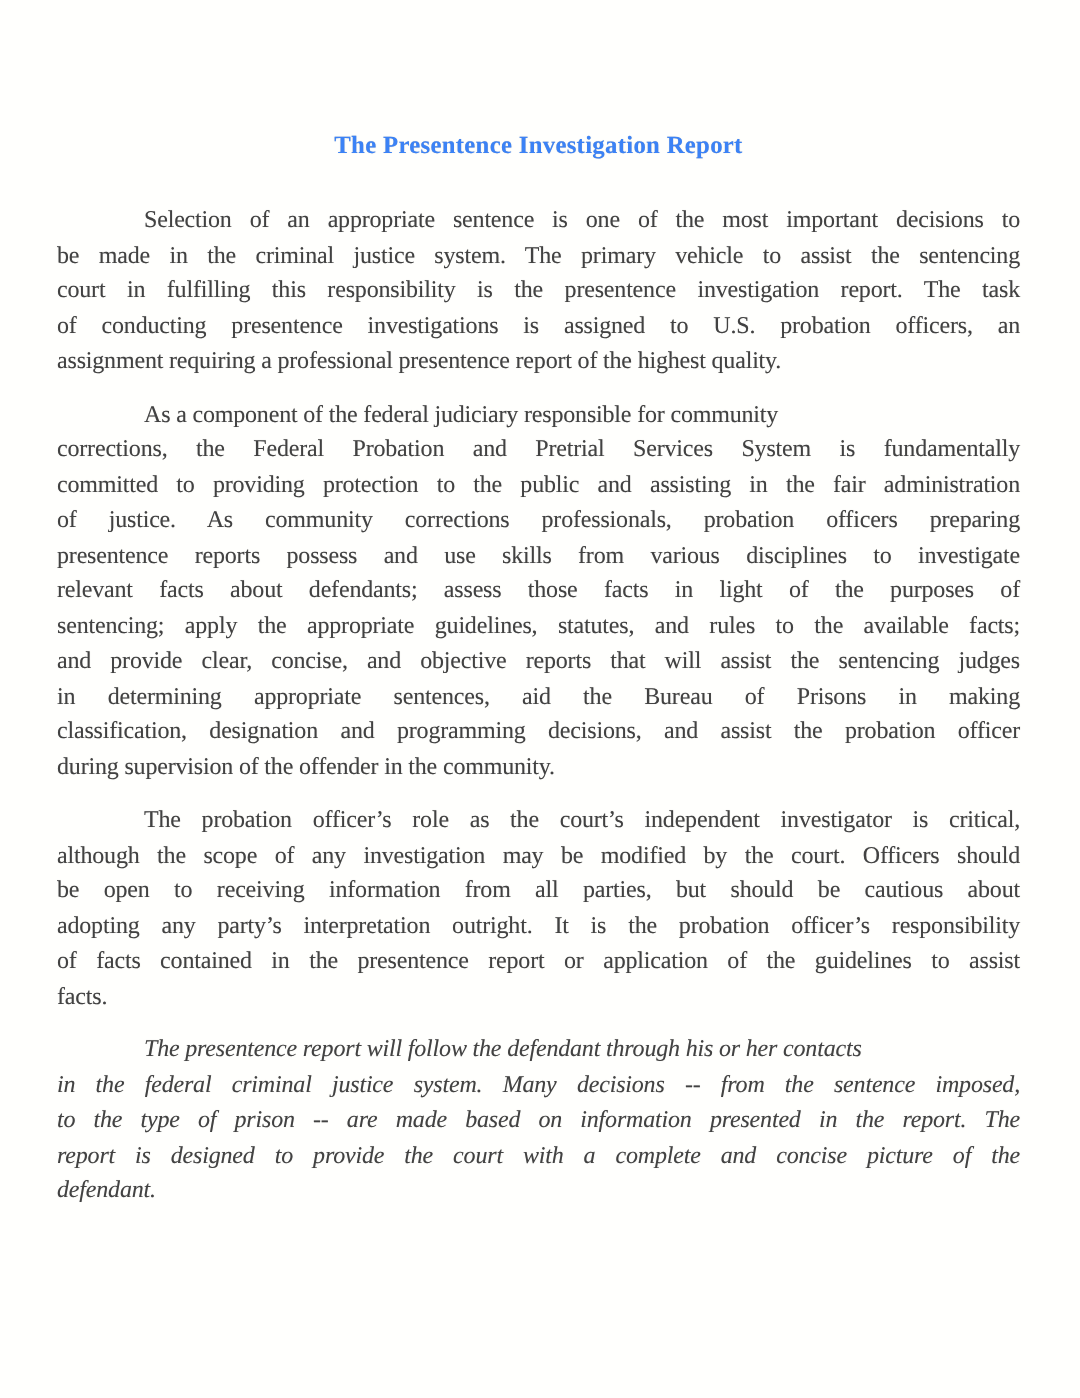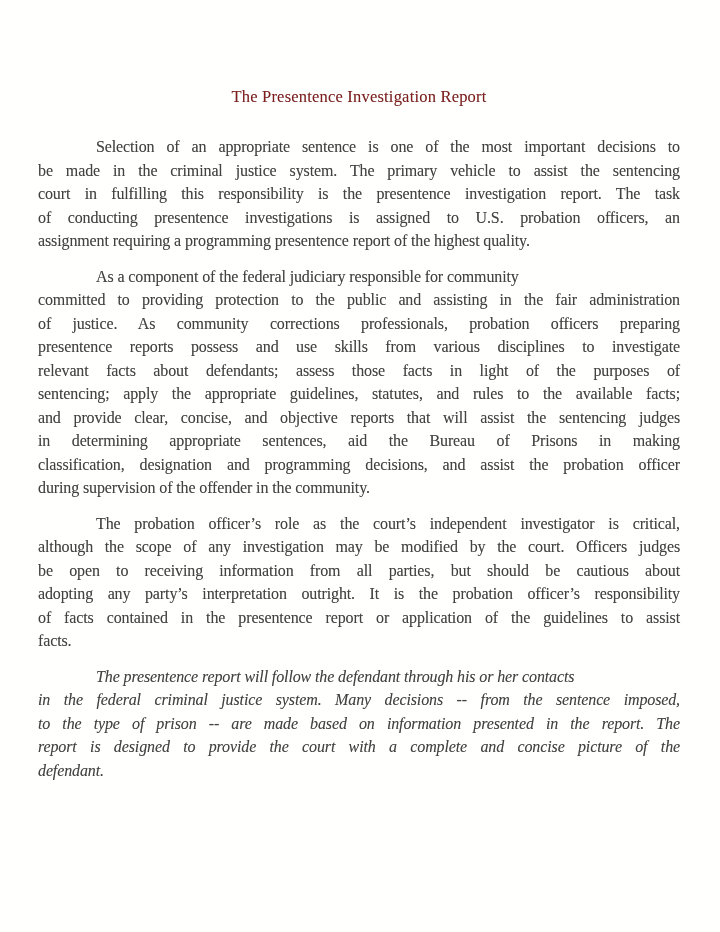--- a/index.html
+++ b/index.html
@@ -17,25 +17,25 @@
     width: 720px;
     height: 932px;
     padding: 86px 40px 0 38px;
     background: #fffffd;
     font-family: "Liberation Serif", "DejaVu Serif", serif;
     color: #424242;
   }
   .doc-title {
     margin: 0 0 27px 0;
     font-size: 16.5px;
-    font-weight: normal;
+    font-weight: bold;
     line-height: 22px;
     text-align: center;
     letter-spacing: 0.2px;
-    color: #7f1d1d;
+    color: #3b82f6;
     text-shadow: 0 0 0.5px rgba(59,59,59,0.35);
   }
   .para {
     margin: 0 0 12px 0;
   }
   .para:last-child {
     margin-bottom: 0;
     font-style: italic;
   }
   .line {
@@ -58,37 +58,38 @@
 <body>
 
 <div class="page">
   <h1 class="doc-title">The Presentence Investigation Report</h1>
   <div id="doc-body">
       <div class="para">
         <div class="line j indent">Selection of an appropriate sentence is one of the most important decisions to</div>
         <div class="line j">be made in the criminal justice system. The primary vehicle to assist the sentencing</div>
         <div class="line j">court in fulfilling this responsibility is the presentence investigation report. The task</div>
         <div class="line j">of conducting presentence investigations is assigned to U.S. probation officers, an</div>
-        <div class="line">assignment requiring a programming presentence report of the highest quality.</div>
+        <div class="line">assignment requiring a professional presentence report of the highest quality.</div>
       </div>
       <div class="para">
         <div class="line indent">As a component of the federal judiciary responsible for community</div>
+        <div class="line j">corrections, the Federal Probation and Pretrial Services System is fundamentally</div>
         <div class="line j">committed to providing protection to the public and assisting in the fair administration</div>
         <div class="line j">of justice. As community corrections professionals, probation officers preparing</div>
         <div class="line j">presentence reports possess and use skills from various disciplines to investigate</div>
         <div class="line j">relevant facts about defendants; assess those facts in light of the purposes of</div>
         <div class="line j">sentencing; apply the appropriate guidelines, statutes, and rules to the available facts;</div>
         <div class="line j">and provide clear, concise, and objective reports that will assist the sentencing judges</div>
         <div class="line j">in determining appropriate sentences, aid the Bureau of Prisons in making</div>
         <div class="line j">classification, designation and programming decisions, and assist the probation officer</div>
         <div class="line">during supervision of the offender in the community.</div>
       </div>
       <div class="para">
         <div class="line j indent">The probation officer’s role as the court’s independent investigator is critical,</div>
-        <div class="line j">although the scope of any investigation may be modified by the court. Officers judges</div>
+        <div class="line j">although the scope of any investigation may be modified by the court. Officers should</div>
         <div class="line j">be open to receiving information from all parties, but should be cautious about</div>
         <div class="line j">adopting any party’s interpretation outright. It is the probation officer’s responsibility</div>
         <div class="line j">of facts contained in the presentence report or application of the guidelines to assist</div>
         <div class="line">facts.</div>
       </div>
       <div class="para">
         <div class="line indent">The presentence report will follow the defendant through his or her contacts</div>
         <div class="line j">in the federal criminal justice system. Many decisions -- from the sentence imposed,</div>
         <div class="line j">to the type of prison -- are made based on information presented in the report. The</div>
         <div class="line j">report is designed to provide the court with a complete and concise picture of the</div>

